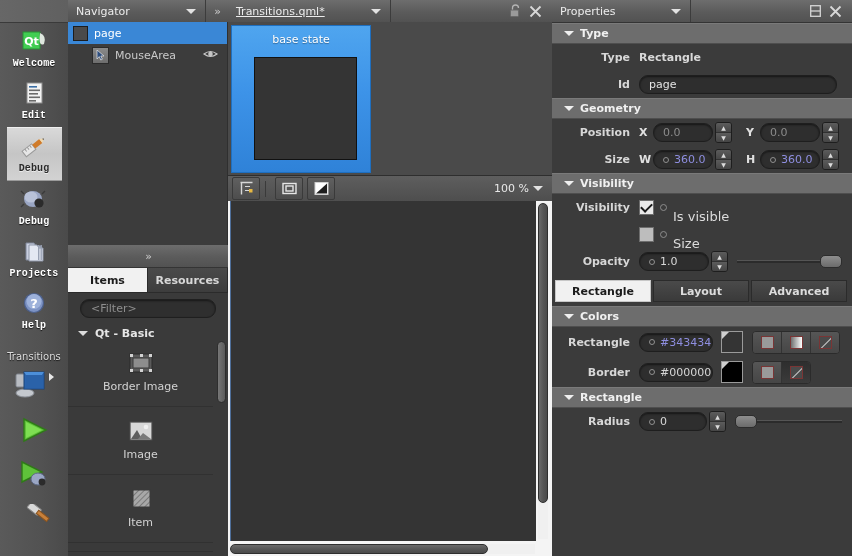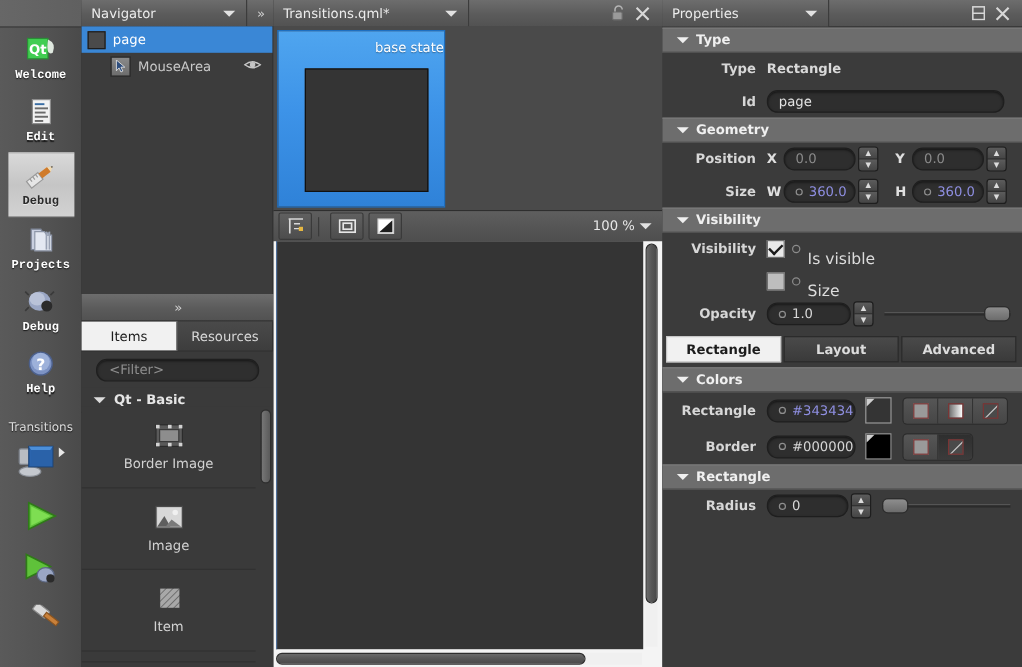--- a/index.html
+++ b/index.html
@@ -73,21 +73,21 @@
     width:15px;height:15px;background:linear-gradient(to bottom,#8a8a8a,#6d6d6d);
     border:1px solid #2b2b2b;margin-right:6px;display:flex;align-items:center;justify-content:center;flex:0 0 auto;
   }
   .eye{margin-left:auto;margin-right:9px;opacity:.9;}
 
   
   .library{position:absolute;left:68px;top:245px;width:160px;height:311px;background:#3a3a3a;}
   .lib-tabs{display:flex;height:24px;background:#3a3a3a;border-bottom:1px solid #2b2b2b;}
   .lib-tab{
     flex:1;display:flex;align-items:center;justify-content:center;
-    font-size:11px;font-weight:normal;color:#d8d8d8;
+    font-size:11px;font-weight:bold;color:#d8d8d8;
     background:linear-gradient(to bottom,#4a4a4a,#3d3d3d);
     border-right:1px solid #2b2b2b;
   }
   .lib-tab.active{background:#f1f1f1;color:#1d1d1d;}
   .filterwrap{height:30px;display:flex;align-items:center;justify-content:center;background:#3a3a3a;}
   .filter{
     width:136px;height:19px;border-radius:9px;background:#2f2f2f;
     border:1px solid #1f1f1f;color:#8e8e8e;font-size:11px;
     display:flex;align-items:center;padding-left:10px;box-sizing:border-box;
     box-shadow:inset 0 1px 2px rgba(0,0,0,.5);
@@ -120,21 +120,21 @@
   .states-pane{
     position:absolute;left:0;top:22px;width:324px;height:153px;background:#4a4a4a;
     border-bottom:1px solid #2e2e2e;overflow:hidden;
   }
   .state-card{
     position:absolute;left:3px;top:3px;width:138px;height:146px;
     background:linear-gradient(to bottom,#4fa5ef 0%,#3d93e8 45%,#2f82d8 100%);
     border:1px solid #1e6fc0;
   }
   .state-card .cap{
-    text-align:right;color:#ffffff;font-size:11px;margin-top:7px;
+    text-align:center;color:#ffffff;font-size:11px;margin-top:7px;
     text-shadow:0 1px 1px rgba(0,0,0,.35);
   }
   .state-thumb{
     position:absolute;left:22px;top:31px;width:101px;height:101px;
     background:#343434;border:1px solid #111;
   }
   .fe-toolbar{
     position:absolute;left:0;top:176px;width:324px;height:25px;
     background:linear-gradient(to bottom,#5e5e5e,#4e4e4e);
     border-bottom:1px solid #2c2c2c;display:flex;align-items:center;
@@ -274,36 +274,36 @@
           <rect x="15" y="10" width="9" height="5" fill="#d07b2a"></rect>
           <polygon points="24,10 28,12.5 24,15" fill="#f0d9b0"></polygon>
           <polygon points="26.6,11.6 28,12.5 26.6,13.4" fill="#3a3a3a"></polygon>
         </g>
       </svg>
       <div class="mode-label">Debug</div>
     </div>
 
     <div class="mode">
       <svg class="mode-ico" viewBox="0 0 30 28">
+        <ellipse cx="14" cy="12" rx="9" ry="8" fill="#9aa6c4"></ellipse>
+        <ellipse cx="12" cy="10" rx="6.5" ry="5.5" fill="#b9c2d8"></ellipse>
+        <circle cx="20" cy="16" r="4.6" fill="#2b2b2b"></circle>
+        <path d="M5 7 l-3 -3 M5 17 l-3 3 M23 7 l3 -3" stroke="#3a3a3a" stroke-width="1.4" fill="none"></path>
+      </svg>
+      <div class="mode-label">Debug</div>
+    </div>
+
+    <div class="mode">
+      <svg class="mode-ico" viewBox="0 0 30 28">
         <path d="M7 4 h8 l2 3 h5 v14 h-15z" fill="#c9cfe0" stroke="#7e8698"></path>
         <path d="M10 6 h8 l2 3 h4 v13 h-14z" fill="#e4e8f2" stroke="#8e96a8"></path>
         <rect x="19" y="6" width="1.4" height="15" fill="#9aa2b4"></rect>
         <rect x="21.5" y="6" width="1.4" height="15" fill="#9aa2b4"></rect>
       </svg>
       <div class="mode-label">Projects</div>
-    </div>
-
-    <div class="mode">
-      <svg class="mode-ico" viewBox="0 0 30 28">
-        <ellipse cx="14" cy="12" rx="9" ry="8" fill="#9aa6c4"></ellipse>
-        <ellipse cx="12" cy="10" rx="6.5" ry="5.5" fill="#b9c2d8"></ellipse>
-        <circle cx="20" cy="16" r="4.6" fill="#2b2b2b"></circle>
-        <path d="M5 7 l-3 -3 M5 17 l-3 3 M23 7 l3 -3" stroke="#3a3a3a" stroke-width="1.4" fill="none"></path>
-      </svg>
-      <div class="mode-label">Debug</div>
     </div>
 
     <div class="mode">
       <svg class="mode-ico" viewBox="0 0 30 28">
         <circle cx="15" cy="12" r="9.5" fill="#7d93c4" stroke="#4c608c" stroke-width="1.2"></circle>
         <circle cx="15" cy="10.5" r="7.5" fill="#9db1da"></circle>
         <text x="15" y="17" font-size="13" font-weight="bold" fill="#ffffff" text-anchor="middle" font-family="DejaVu Sans">?</text>
       </svg>
       <div class="mode-label">Help</div>
     </div>
@@ -445,21 +445,21 @@
     </div>
 
     <div style="position:absolute;right:2px;top:96px;width:9px;height:210px;">
       <div style="width:9px;height:62px;border-radius:5px;background:linear-gradient(to right,#777,#5a5a5a);border:1px solid #2e2e2e;box-sizing:border-box;"></div>
     </div>
   </div>
 
   <div class="center">
     <div class="fe-titlebar">
       <div class="fe-tabname">
-        <span style="padding-left:8px;flex:1;">Transitions.qml*</span>
+        <span style="padding-left:8px;flex:1;text-decoration:underline;">Transitions.qml*</span>
         <span class="caret-dn"></span>
       </div>
       <div class="fe-rest">
         <div class="winbtn">
           <svg width="13" height="14" viewBox="0 0 13 14">
             <path d="M3.5 6 v-2 a3 3 0 0 1 6 0" fill="none" stroke="#b4b4b4" stroke-width="1.3"></path>
             <rect x="1.5" y="6" width="8" height="6.5" rx="1" fill="#9a9a9a" stroke="#6a6a6a"></rect>
           </svg>
         </div>
         <div class="winbtn" style="margin-right:7px;">

